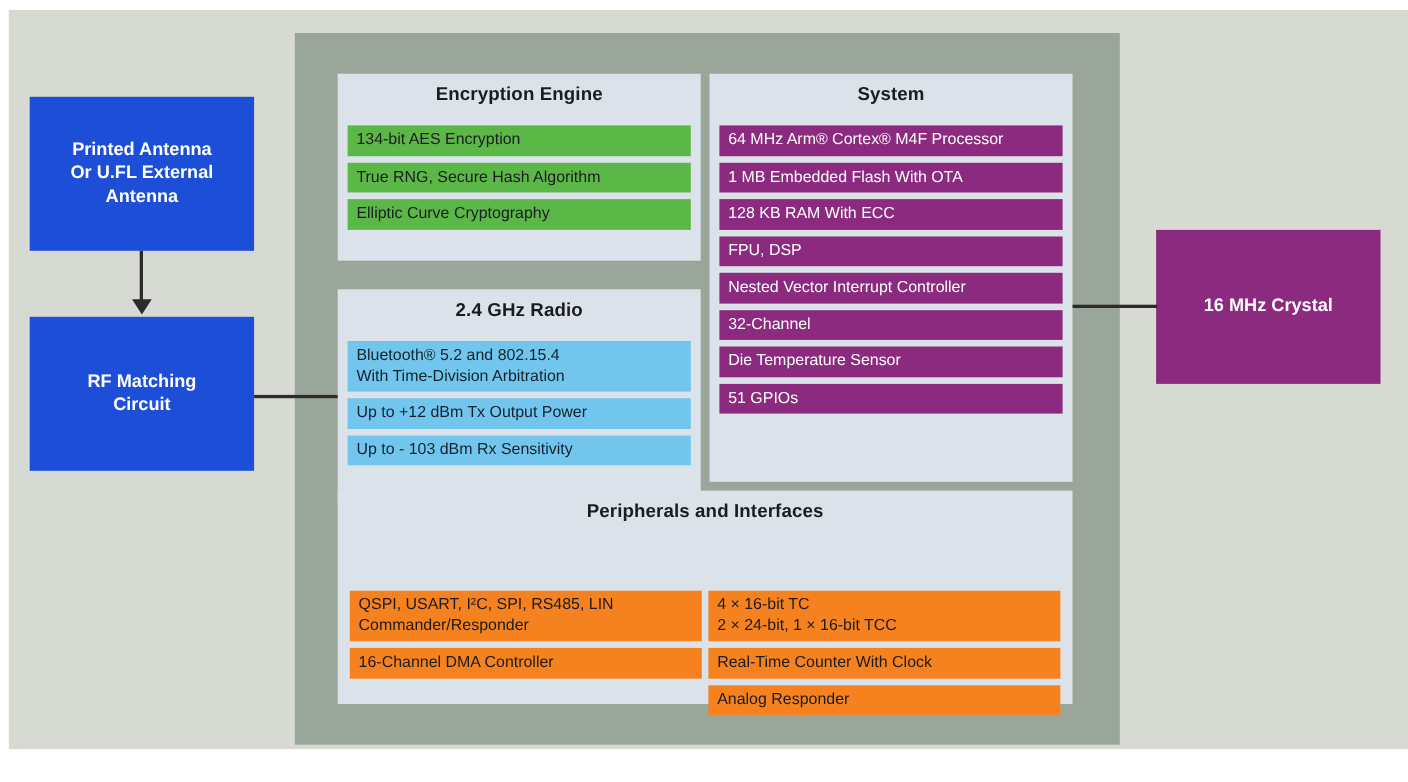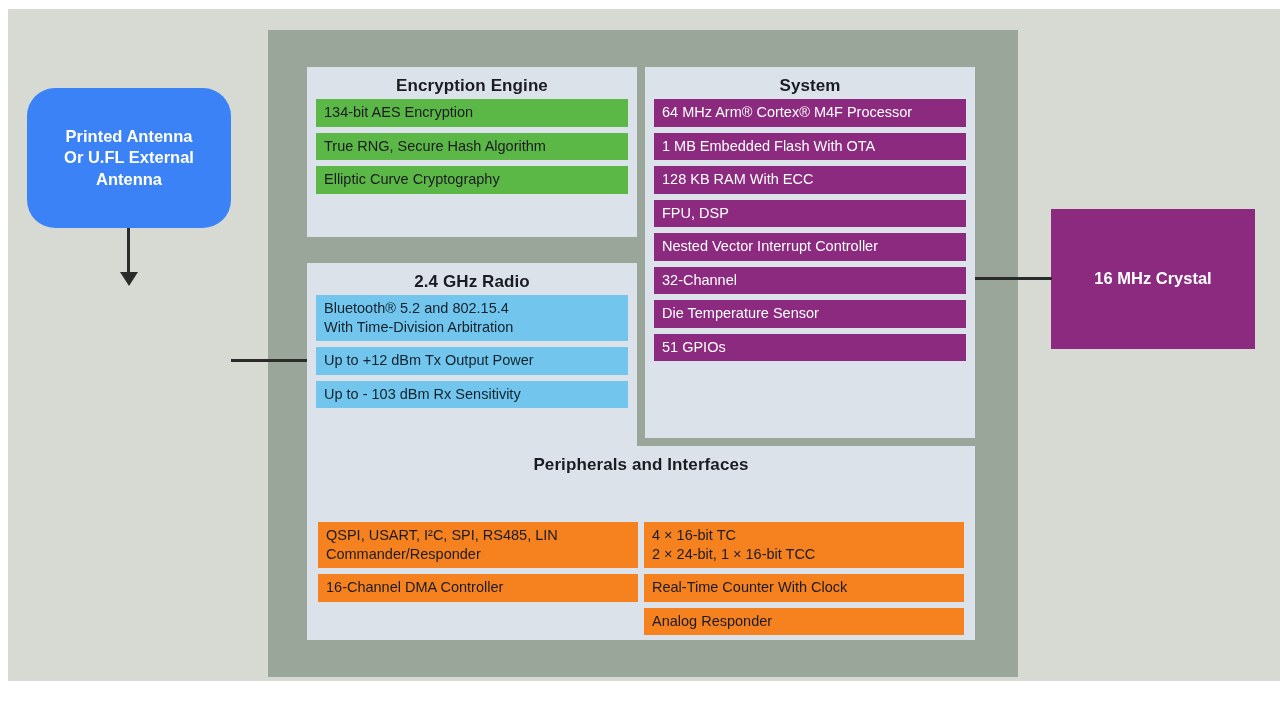--- a/index.html
+++ b/index.html
@@ -41,21 +41,21 @@
     position: absolute;
     background: #dbe2ea;
     box-sizing: border-box;
   }
   .panel-title {
     text-align: center;
     font-weight: bold;
     font-size: 17px;
     color: #1b1b22;
     padding-top: 9px;
-    padding-bottom: 3px;
+    padding-bottom: 18px;
     letter-spacing: 0.1px;
   }
   .rows {
     padding: 0 9px 9px 9px;
   }
   .rows-2col {
     display: flex;
     gap: 6px;
     padding: 0 11px 11px 11px;
     margin-top: 44px;
@@ -86,21 +86,21 @@
     display: flex;
     align-items: center;
     justify-content: center;
     text-align: center;
     font-weight: bold;
     font-size: 16.5px;
     line-height: 1.3;
     color: #ffffff;
     white-space: pre-line;
   }
-  .ext-blue   { background: #3b82f6; border-radius: 28px; }
+  .ext-blue   { background: #1d4ed8; }
   .ext-purple { background: #8b2a7f; }
 
   
   .conn {
     position: absolute;
     background: #2b2b2b;
   }
   .conn-h { height: 3px; }
   .conn-v { width: 3px; }
   .arrow-head {
@@ -118,20 +118,22 @@
 <div id="canvas">
 
   <div class="page-field"></div>
 
   <div class="chip-package"></div>
 
   <div class="ext-block ext-blue" style="left:27px; top:88px; width:204px; height:140px;">Printed Antenna
 Or U.FL External
 Antenna</div>
 
+  <div class="ext-block ext-blue" style="left:27px; top:288px; width:204px; height:140px;">RF Matching
+Circuit</div>
 
   <div class="ext-block ext-purple" style="left:1051px; top:209px; width:204px; height:140px;">16 MHz Crystal</div>
 
   <div class="conn conn-v" style="left:127px; top:228px; height:45px;"></div>
   <div class="arrow-head" style="left:120px; top:272px;"></div>
 
   <div class="conn conn-h" style="left:231px; top:359px; width:78px;"></div>
 
   <div class="conn conn-h" style="left:973px; top:277px; width:79px;"></div>
 

